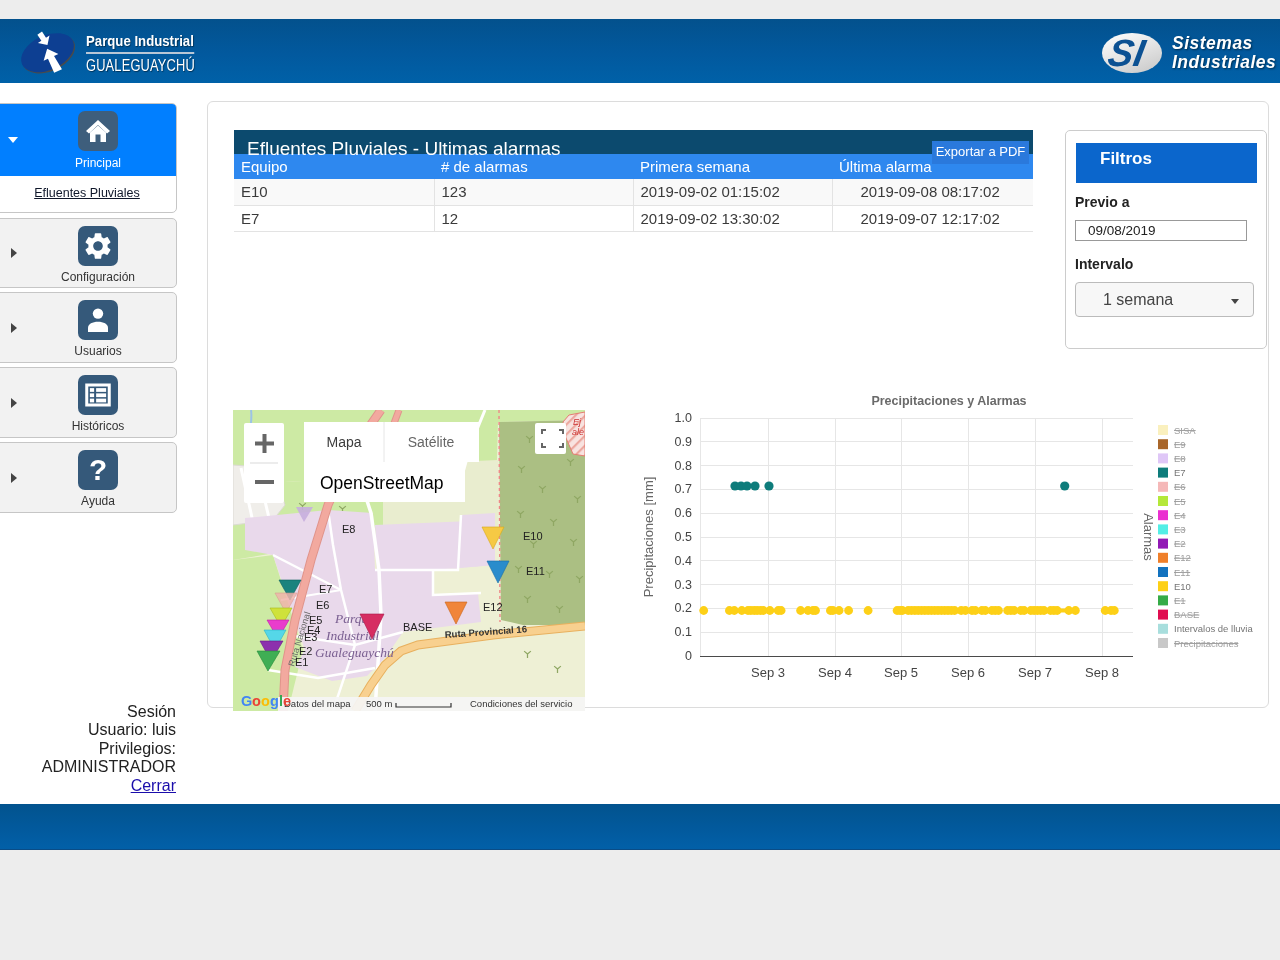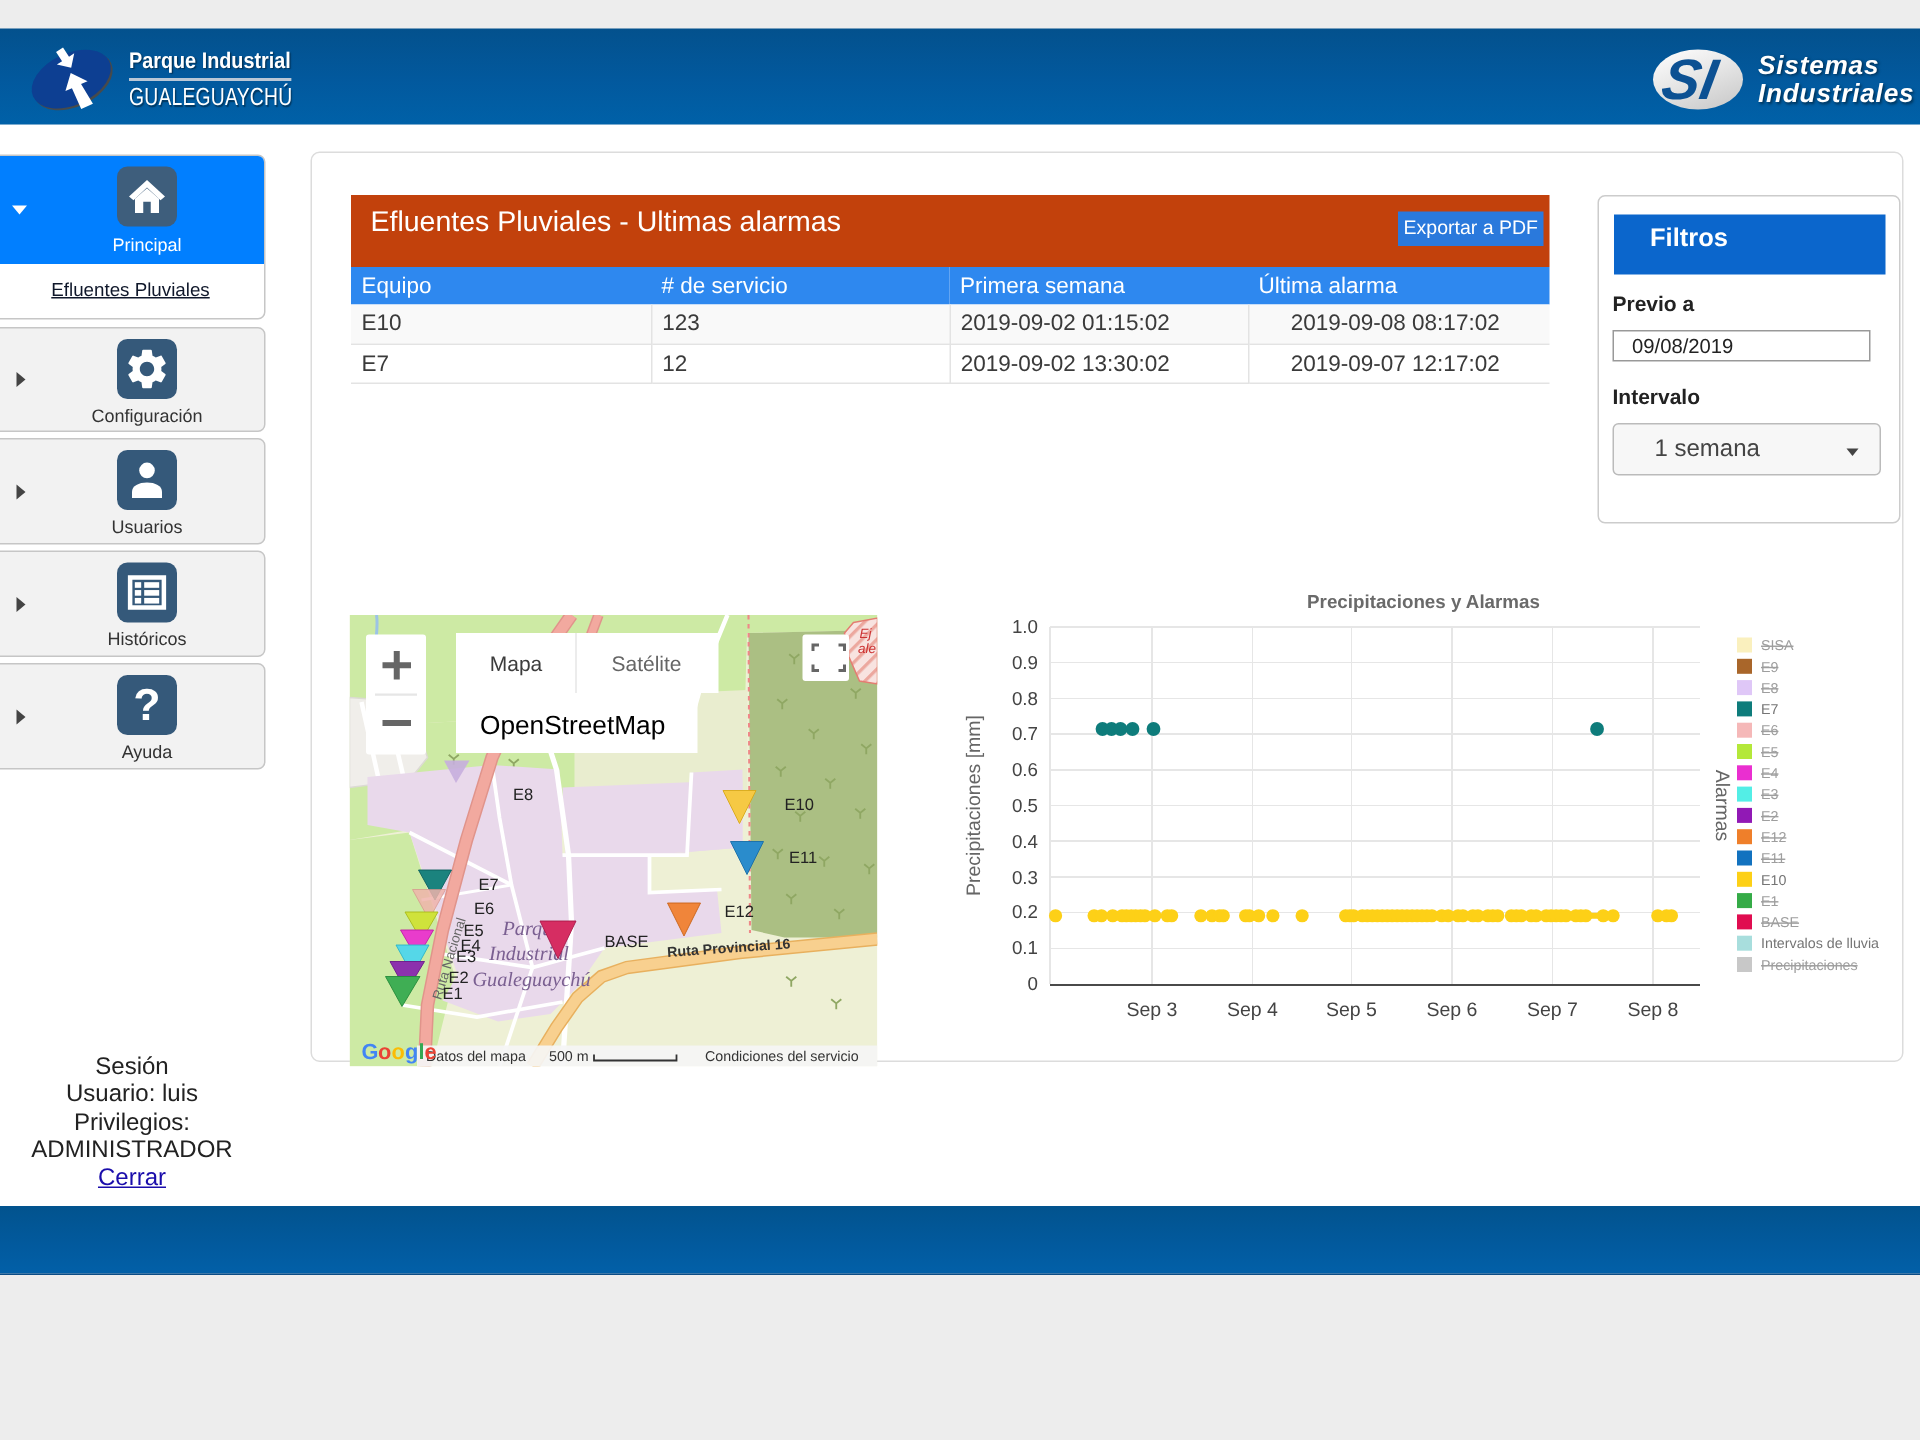--- a/index.html
+++ b/index.html
@@ -36,29 +36,29 @@
   .caret-d { position:absolute; left:12px; top:33px; width:0; height:0; border-top:6px solid #fff; border-left:5px solid transparent; border-right:5px solid transparent; }
   #efl { position:absolute; left:0; top:82px; width:182px; text-align:center; font-size:12.5px; color:#222; }
   #efl a { color:#0f172a; }
   #g2 { top:218px; height:70px; }
   #g3 { top:292px; height:71px; }
   #g4 { top:367px; height:71px; }
   #g5 { top:442px; height:71px; }
   .icsq svg { position:absolute; left:50%; top:50%; transform:translate(-50%,-50%); }
 
   
-  #session { left:0; top:703px; width:176px; text-align:center; font-size:16px; line-height:18.4px; color:#222; }
+  #session { left:0; top:703px; width:176px; text-align:right; font-size:16px; line-height:18.4px; color:#222; }
   #session a { color:#1a0dab; }
 
   
   #card { left:207px; top:101px; width:1062px; height:607px; background:#fff; border:1px solid #dcdcdc; border-radius:6px; }
 
   
   #tbl { left:234px; top:130px; width:799px; }
-  #tbl .title { height:48px; background:#c2410c; color:#fff; position:relative; }
+  #tbl .title { height:24px; background:#0c4a6e; color:#fff; position:relative; }
   #tbl .title .t { position:absolute; left:13px; top:8px; font-size:19px; }
   #tbl .title .exp { position:absolute; right:4px; top:11px; width:97px; height:23px; background:#2a79dc; color:#fff; font-size:13px; text-align:center; line-height:22px; }
   #tbl table { border-collapse:collapse; width:799px; font-size:15px; }
   #tbl th { background:#2e88ef; color:#fff; font-weight:normal; text-align:left; height:25px; padding:0 0 0 7px; }
   #tbl td { height:26px; padding:0 0 0 7px; border:1px solid #e3e3e3; border-top:none; color:#3a3a3a; }
   #tbl tr.r1 td { background:#f9f9f9; }
   #tbl td:first-child { border-left:none; }
   #tbl td:last-child { border-right:none;padding-left:28px; }
 
   
@@ -174,21 +174,21 @@
 
   <div class="abs" id="tbl">
     <div class="title">
         <span class="t">Efluentes Pluviales - Ultimas alarmas</span>
         <span class="exp">Exportar a PDF</span>
       </div>
     <table>
       <tbody>
           <tr>
             <th width="200">Equipo</th>
-            <th width="199"># de servicio</th>
+            <th width="199"># de alarmas</th>
             <th width="199">Primera semana</th>
             <th>Última alarma</th>
           </tr>
       <tr class="r1">
             <td>E10</td>
             <td>123</td>
             <td>2019-09-02 01:15:02</td>
             <td>2019-09-08 08:17:02</td>
           </tr>
       <tr class="r2">

